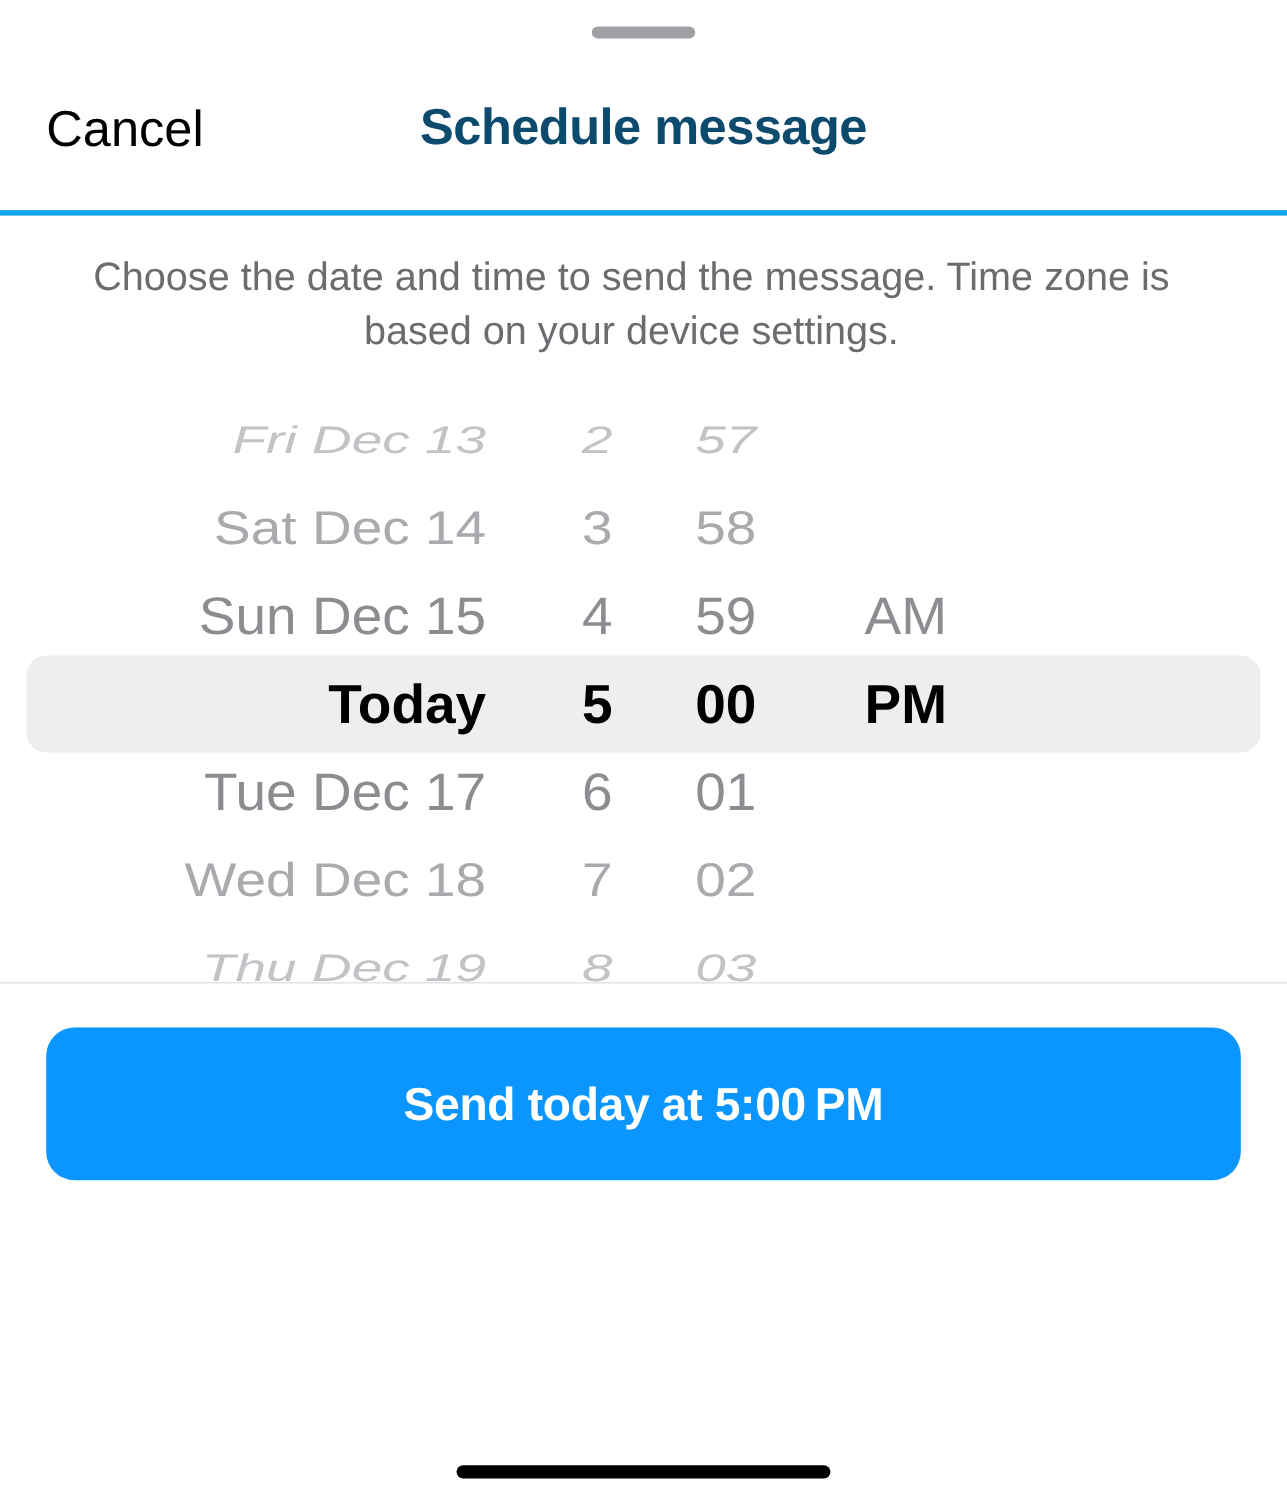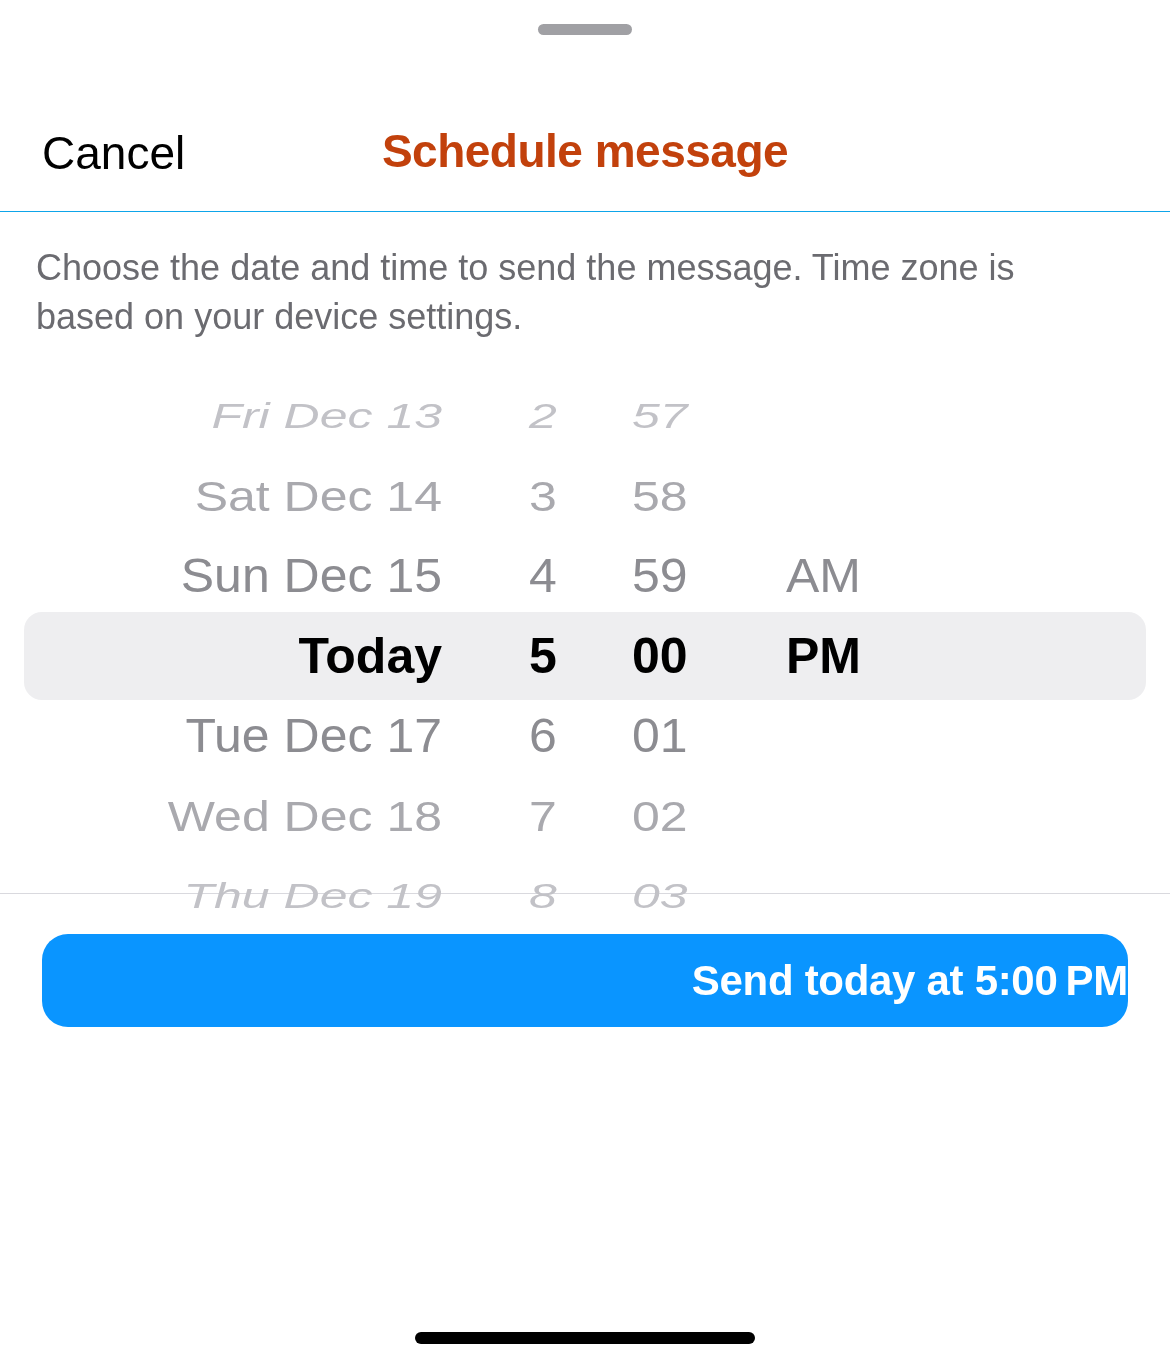--- a/index.html
+++ b/index.html
@@ -20,45 +20,44 @@
     .grabber {
       position:absolute;
       top:24px; left:50%;
       transform:translateX(-50%);
       width:94px; height:11px;
       background:#a0a0a4;
       border-radius:6px;
     }
     .header {
       position:relative;
-      height:176px;
-      border-bottom:1px solid #0ea5e9;
-      margin-top:36px;
+      height:196px;
+      border-bottom:5px solid #0ea5e9;
     }
     .cancel {
       position:absolute;
       left:42px; top:90px;
       font-size:46px;
       font-weight:400;
       color:#000;
       background:none; border:none;
       cursor:pointer;
     }
     .title {
       position:absolute;
       left:50%; top:88px;
       transform:translateX(-50%);
       font-size:46px;
       font-weight:700;
-      color:#c2410c;
+      color:#0c4a6e;
       letter-spacing:-0.5px;
     }
     .subtitle {
       padding:32px 58px 0 36px;
-      text-align:left;
+      text-align:center;
       font-size:36px;
       line-height:1.35;
       color:#6b6b70;
     }
     .picker-area {
       position:relative;
       width:100%;
       height:610px;
       margin-top:10px;
     }
@@ -111,30 +110,29 @@
 
     .footer-sep {
       position:absolute;
       top:893px; left:0; right:0;
       height:1px;
       background:#d9d9de;
     }
     .send-btn {
       position:absolute;
       top:934px; left:42px; right:42px;
-      height:93px;
+      height:139px;
       background:#0a95ff;
       border:none;
       border-radius:26px;
       color:#fff;
       font-size:42px;
       font-weight:600;
       letter-spacing:-0.3px;
       cursor:pointer;
-      text-align:right;
     }
     .home-indicator {
       position:absolute;
       bottom:20px; left:50%;
       transform:translateX(-50%);
       width:340px; height:12px;
       background:#000;
       border-radius:8px;
     }
   </style>

